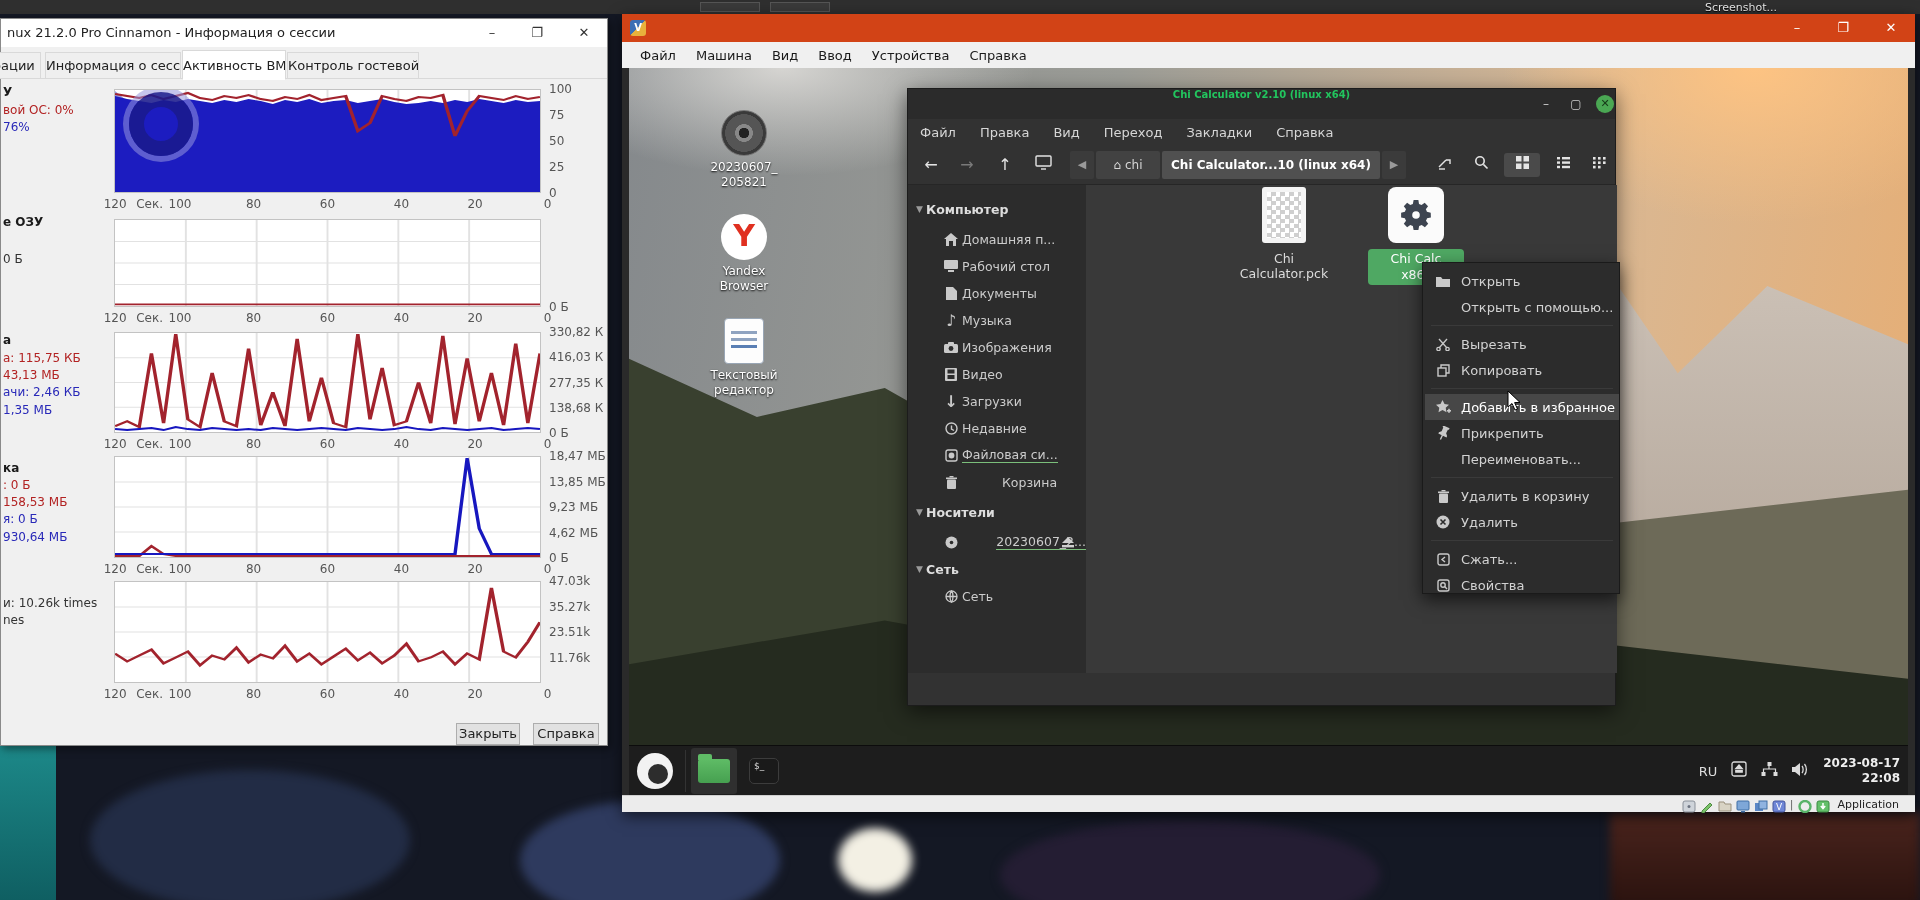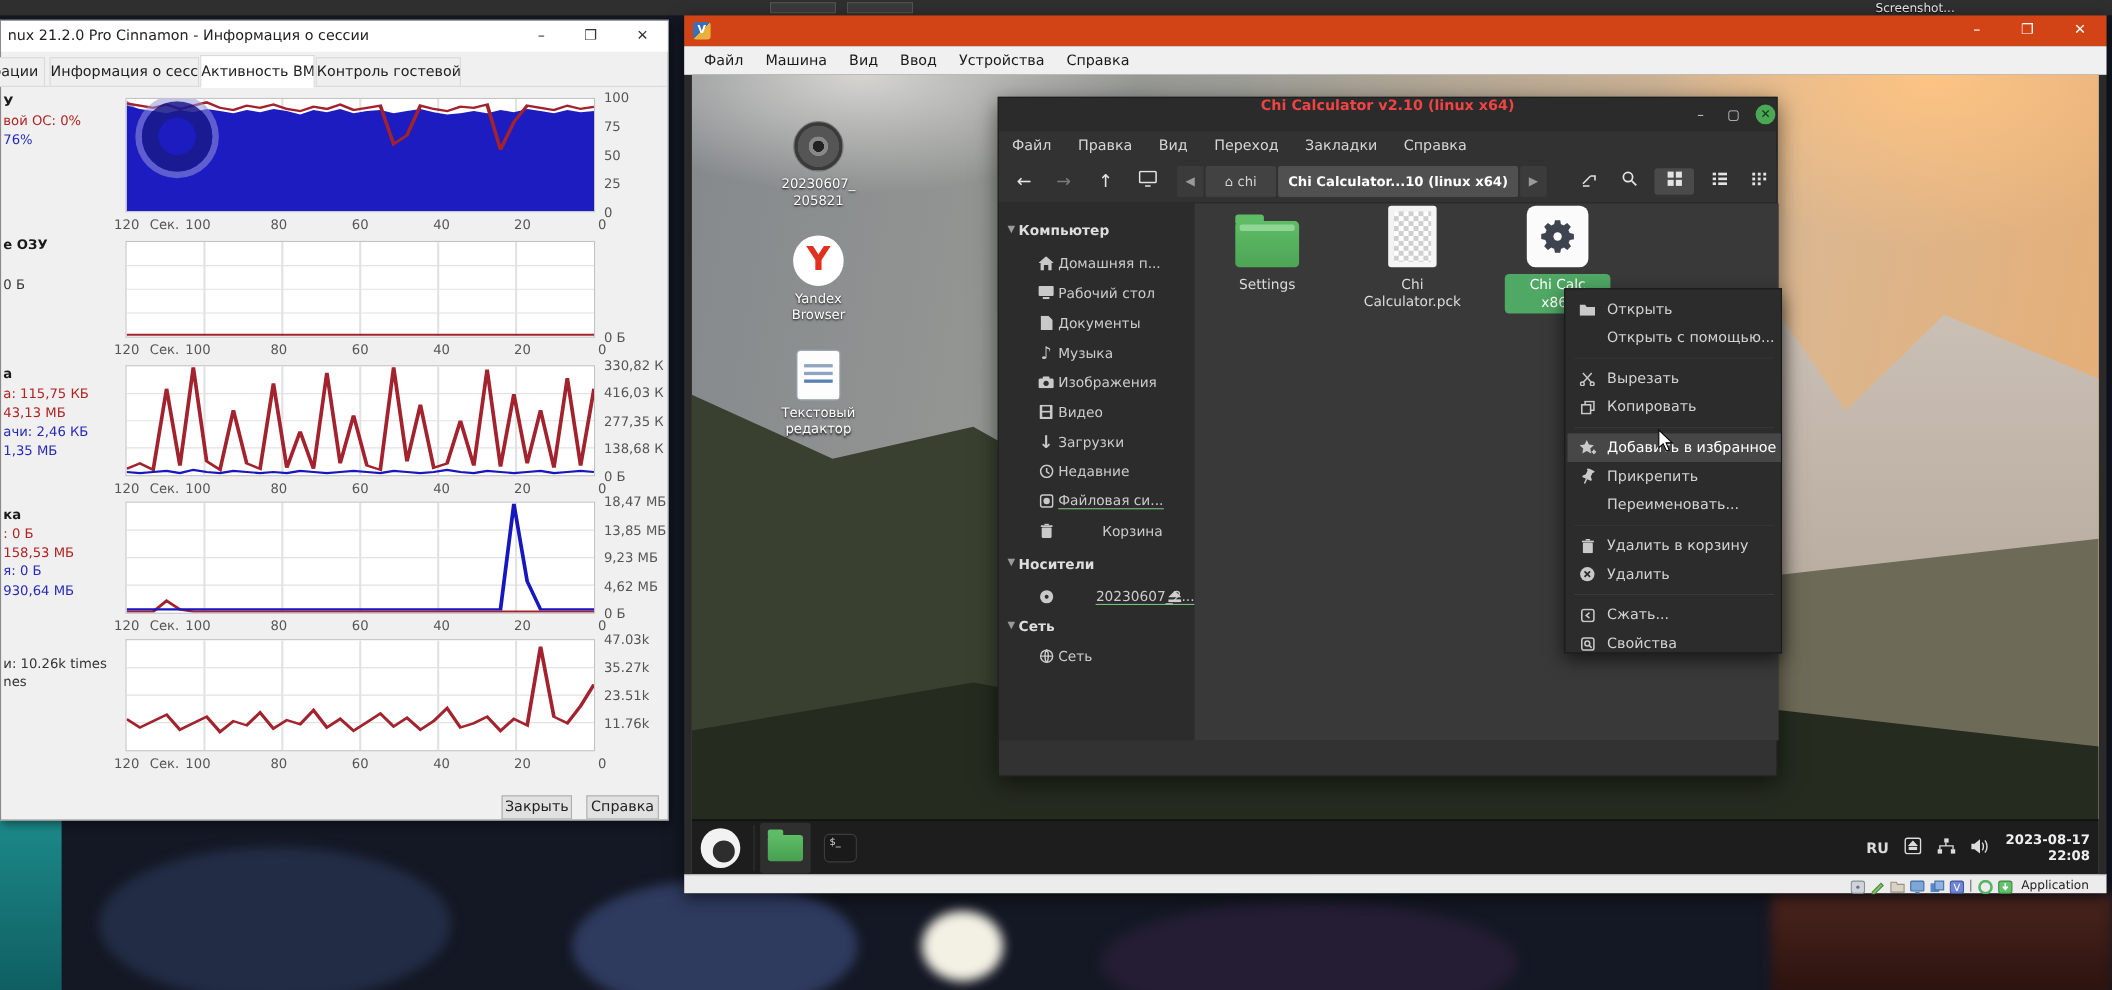--- a/index.html
+++ b/index.html
@@ -62,21 +62,21 @@
   .dicon { left:69px; width:92px; text-align:center; color:#fff; }
   .dicon .lbl { font-size:12px; text-shadow:0 1px 2px #000; line-height:15px; }
   .disc-img { width:46px; height:46px; margin:0 auto 4px; border-radius:50%; background:radial-gradient(circle at 50% 50%, #222 0 16%, #888 17% 28%, #555 29% 60%, #3a3a3a 61% 100%); border:1px solid #777; }
   .yb-img { width:46px; height:46px; margin:0 auto 4px; border-radius:50%; background:#fff; color:#e03020; font-weight:bold; font-size:30px; line-height:44px; }
   .te-img { width:40px; height:46px; margin:0 auto 4px; border-radius:4px; background:#fdfdfd; border:1px solid #99a6b5; padding-top:8px; }
   .te-img i { display:block; height:3px; background:#8fa3c0; margin:4px 6px 0; }
 
   
   #nemo { left:278px; top:20px; width:709px; height:618px; background:#323232; border:1px solid #1c1c1c; box-shadow:0 6px 20px rgba(0,0,0,.55); }
   .nm-titlebar { left:0; top:0; width:100%; height:30px; background:#2b2b2b; }
-  .nm-title { left:0; top:7px; width:100%; text-align:center; font-size:13px; color:#ef4444; font-weight:bold; }
+  .nm-title { left:0; top:7px; width:100%; text-align:center; font-size:10px; color:#22c55e; font-weight:bold; }
   .nm-min,.nm-max { top:6px; width:20px; height:18px; color:#cfcfcf; font-size:12px; text-align:center; line-height:18px; }
   .nm-close { top:6px; width:18px; height:18px; border-radius:50%; background:#4aa753; color:#163818; font-size:11px; font-weight:bold; text-align:center; line-height:18px; }
   .nm-menubar { left:0; top:30px; width:100%; height:26px; display:flex; align-items:center; padding-left:12px; gap:24px; }
   .nm-menubar span { font-size:13px; color:#d6d6d6; }
   .nm-toolbar { left:0; top:56px; width:100%; height:40px; background:#323232; border-bottom:1px solid #262626; }
   .tb-btn { top:8px; width:26px; height:24px; font-size:16px; color:#e4e4e4; text-align:center; line-height:24px; }
   .tb-btn.dim { color:#7a7a7a; }
   .crumb { top:6px; height:28px; background:#3b3b3b; color:#9a9a9a; font-size:11px; text-align:center; line-height:28px; border-radius:2px; }
   .crumb.homechi { background:#424242; color:#d5d5d5; font-size:12px; }
   .crumb.current { background:#505050; color:#ffffff; font-weight:bold; font-size:12px; }
@@ -118,21 +118,21 @@
   #panel { left:0; top:677px; width:1279px; height:50px; background:#1d1d1d; border-top:1px solid #0c0c0c; }
   .menu-logo { left:8px; top:7px; width:36px; height:36px; border-radius:50%; background:#f2f2f2; position:absolute; }
   .menu-logo:after { content:""; position:absolute; left:8px; top:8px; width:20px; height:20px; border-radius:50%; background:#2d2d2d; border:3px solid #f2f2f2; }
   .panel-sep { left:56px; top:4px; width:1px; height:42px; background:#333; }
   .app-box { top:2px; height:46px; background:#2f2f2f; border-radius:3px; display:flex; align-items:center; justify-content:center; }
   .pfolder { width:32px; height:24px; background:linear-gradient(#5fbc66,#46a050); border-radius:3px; position:relative; }
   .pfolder:before { content:""; position:absolute; top:-5px; left:0; width:14px; height:6px; background:#5fbc66; border-radius:2px 2px 0 0; }
   .pterm { width:30px; height:26px; background:#1a1a1a; border:1px solid #3c3c3c; border-radius:5px; color:#dcdcdc; font-size:9px; padding:2px 0 0 4px; }
   .tray { top:0; height:50px; display:flex; align-items:center; gap:14px; color:#dcdcdc; }
   .clockbox { text-align:right; font-size:12px; font-weight:bold; color:#efefef; line-height:15px; }
-  .ru { font-size:13px; font-weight:bold;padding-left:33px; }
+  .ru { font-size:13px; font-weight:normal;padding-left:33px; }
 
   .cursor-svg { pointer-events:none; }
 </style>
 </head>
 <body>
 
 <div id="screen">
 
   <div class="abs wall-teal"></div>
   <div class="abs art blur" style="left:90px;top:770px;width:320px;height:140px;background:#222c45;"></div>
@@ -567,24 +567,20 @@
                 <svg width="13" height="13" viewBox="0 0 13 13" fill="none" stroke="currentColor" stroke-width="1.3">
                   <circle cx="6.5" cy="6.5" r="5.5"></circle>
                   <path d="M1 6.5h11M6.5 1c-2 2-2 9 0 11 2-2 2-9 0-11z"></path>
                 </svg>
               </span>
             <span class="sb-item">Сеть</span>
           </div>
         </div>
 
         <div class="abs nm-files">
-          <div class="abs file-block" style="left:18px;top:8px;">
-            <div class="folder-img"></div>
-            <div class="file-lbl">Settings</div>
-          </div>
           <div class="abs file-block" style="left:150px;top:2px;">
             <div class="pck-img">
                 <i></i>
               </div>
             <div class="file-lbl">Chi Calculator.pck</div>
           </div>
           <div class="abs file-block" style="left:282px;top:2px;">
             <div class="gear-img">
               <svg width="38" height="38" viewBox="0 0 24 24" fill="#3d4450">
                   <path d="M12 8a4 4 0 1 0 0 8 4 4 0 0 0 0-8zm9.4 5.5-.1-3-2.4-.5a7 7 0 0 0-.7-1.6l1.4-2-2.1-2.1-2 1.4a7 7 0 0 0-1.6-.7L13.5 2.6h-3l-.5 2.4a7 7 0 0 0-1.6.7l-2-1.4-2.1 2.1 1.4 2a7 7 0 0 0-.7 1.6l-2.4.5v3l2.4.5c.2.6.4 1.1.7 1.6l-1.4 2 2.1 2.1 2-1.4c.5.3 1 .5 1.6.7l.5 2.4h3l.5-2.4c.6-.2 1.1-.4 1.6-.7l2 1.4 2.1-2.1-1.4-2c.3-.5.5-1 .7-1.6l2.4-.4z"></path>

